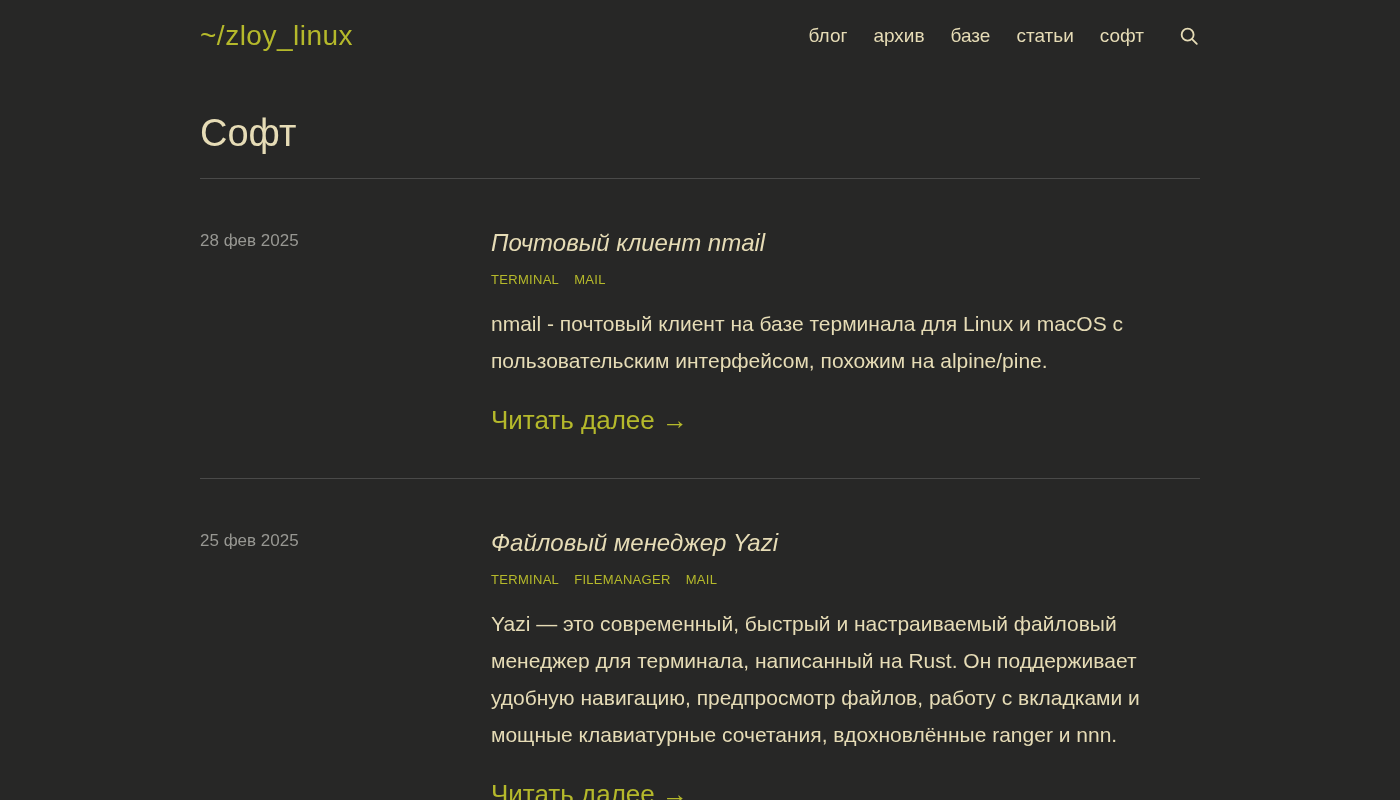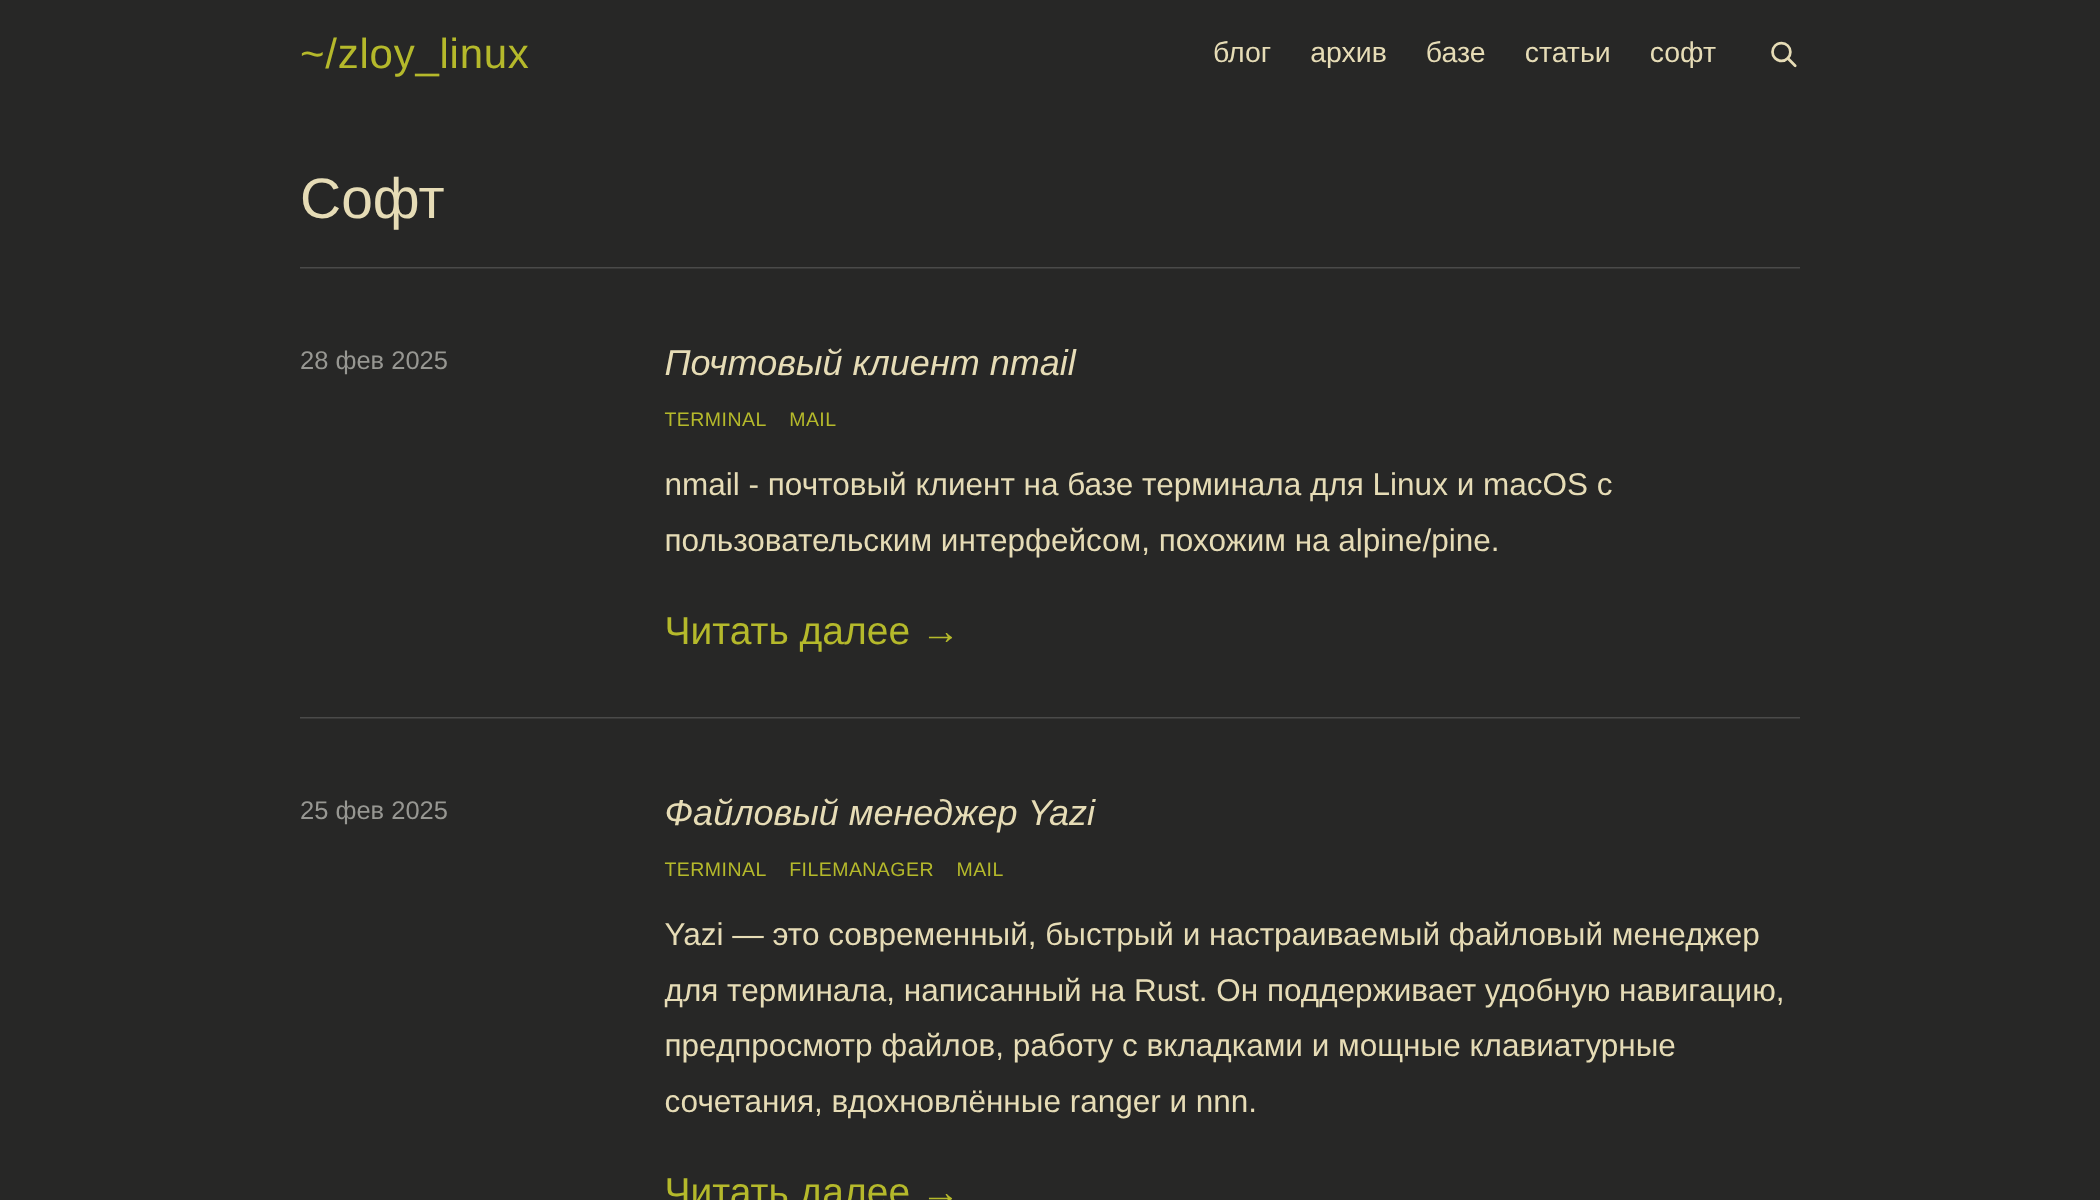--- a/index.html
+++ b/index.html
@@ -69,20 +69,21 @@
     color:var(--text);
     padding-bottom:22px;
     border-bottom:1px solid var(--divider);
   }
   
   .post{
     display:grid;
     grid-template-columns:243px 1fr;
     padding:48px 0 42px 0;
     border-bottom:1px solid var(--divider);
+    gap:48px;
   }
   .post:last-child{border-bottom:none;}
   .post-date{
     font-size:17px;
     color:var(--muted);
     padding-top:4px;
   }
   .post-title{
     margin:0;
     font-size:24px;

